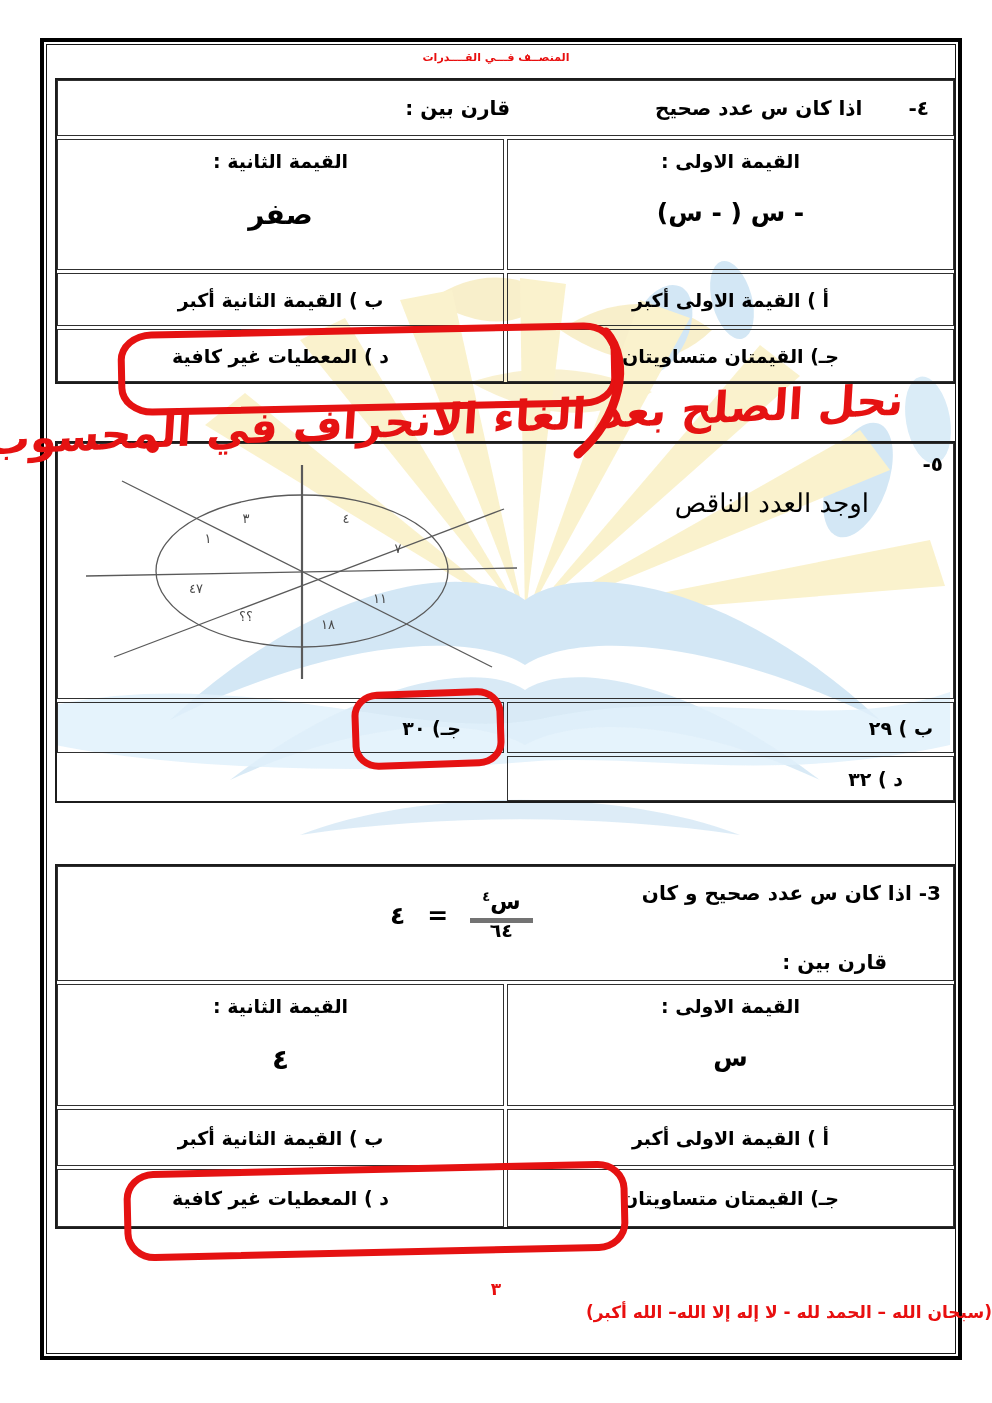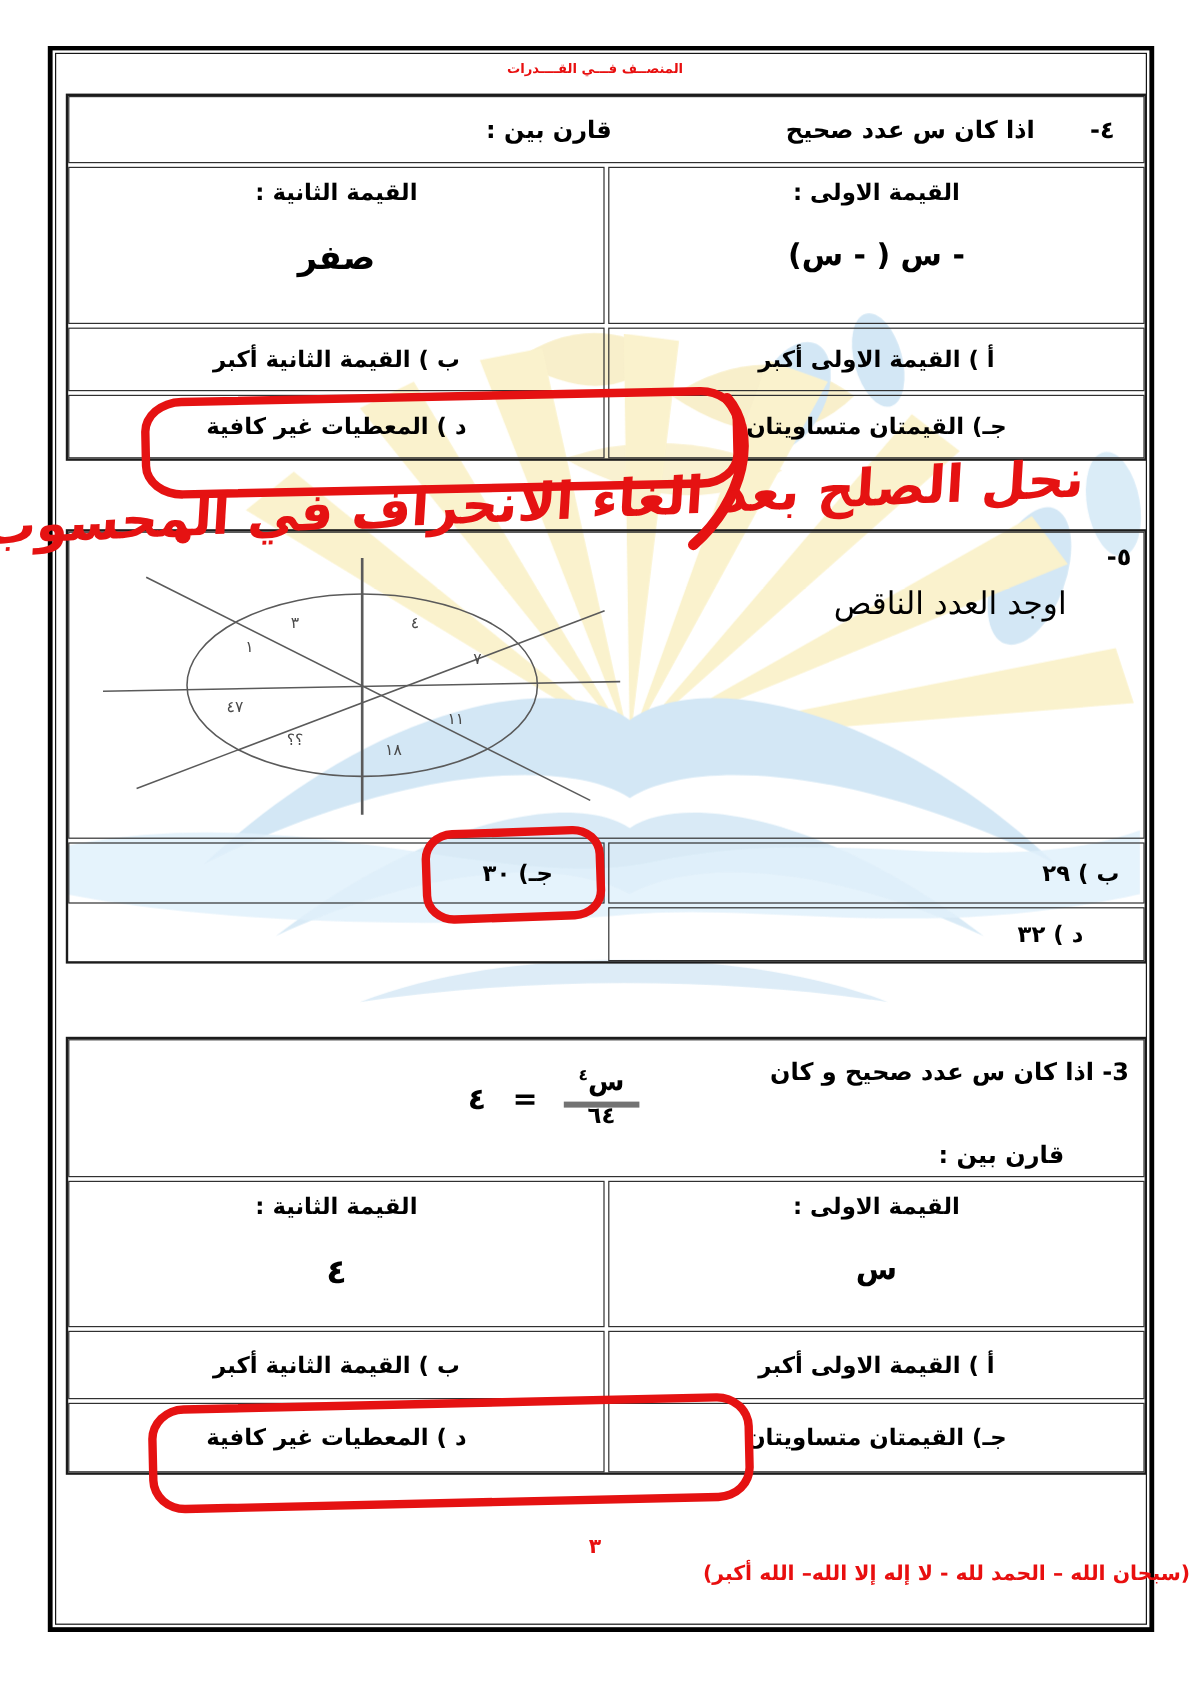--- a/index.html
+++ b/index.html
@@ -34,21 +34,21 @@
   .vlabel{margin-top:10px;font-weight:bold;font-size:19px;}
   .vvalue{margin-top:26px;font-weight:bold;font-size:25px;}
   .vvalue.big{font-size:28px;}
   
   .optcell{display:flex;align-items:center;justify-content:center;font-weight:bold;font-size:19px;}
   .optcell.right-align{justify-content:flex-start;}
   .pr44{padding-right:44px;}  .pr20{padding-right:20px;}
   .pr42{padding-right:42px;}  .pr52{padding-right:50px;}
   
   .q5num{position:absolute;right:10px;top:8px;font-weight:bold;font-size:20px;}
-  .q5q{position:absolute;right:64px;top:44px;font-size:26px;font-family:"DejaVu Serif","Liberation Serif",serif;}
+  .q5q{position:absolute;right:84px;top:44px;font-size:26px;font-family:"DejaVu Serif","Liberation Serif",serif;}
   .diagram{position:absolute;left:26px;top:14px;width:436px;height:228px;}
   
   .q6line{padding:14px 12px 0 0;font-weight:bold;font-size:20px;}
   .q6compare{position:absolute;right:66px;bottom:6px;font-weight:bold;font-size:20px;}
   .eq{position:absolute;left:332px;top:22px;display:flex;direction:ltr;align-items:center;gap:22px;font-weight:bold;}
   .eq .rhs,.eq .eqs{font-size:25px;}
   .frac{text-align:center;direction:rtl;}
   .frac .num{font-size:22px;padding:0 12px 4px;border-bottom:5px solid #737373;}
   .frac .num sup{font-size:13px;}
   .frac .den{font-size:19px;padding-top:5px;}

